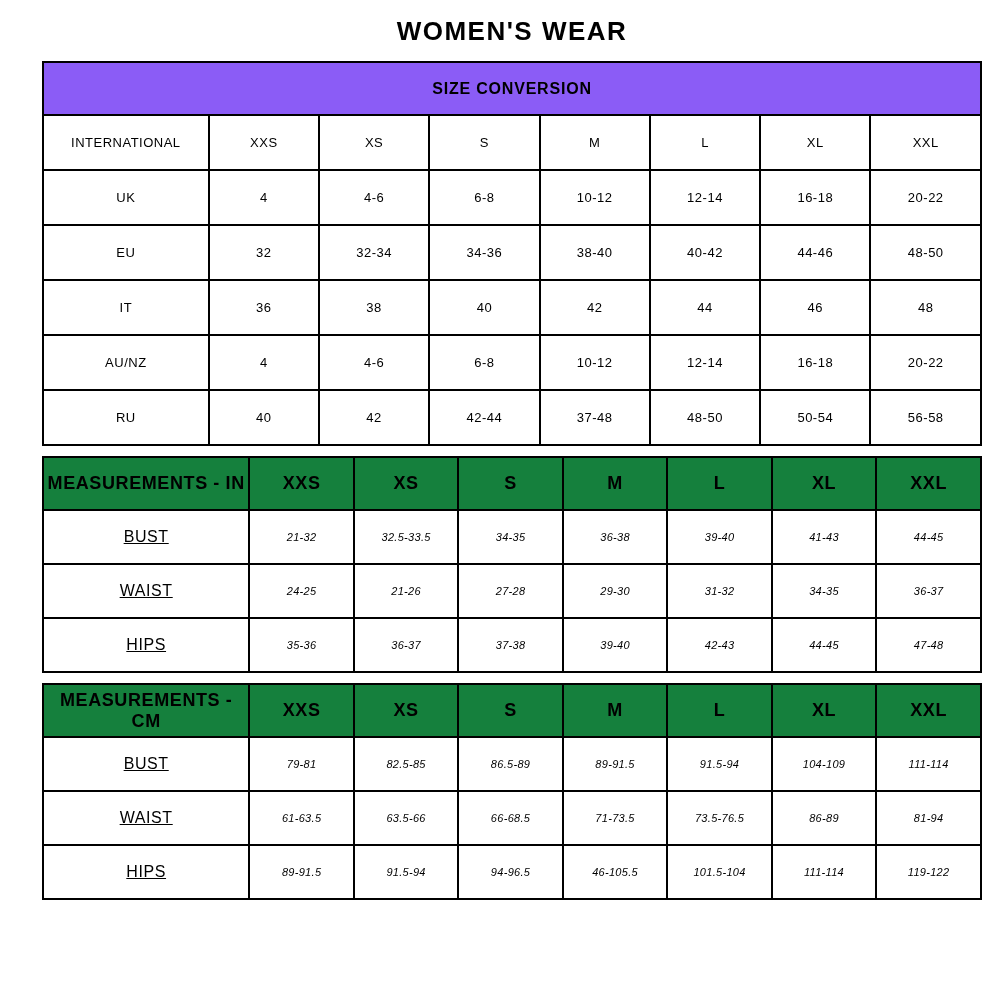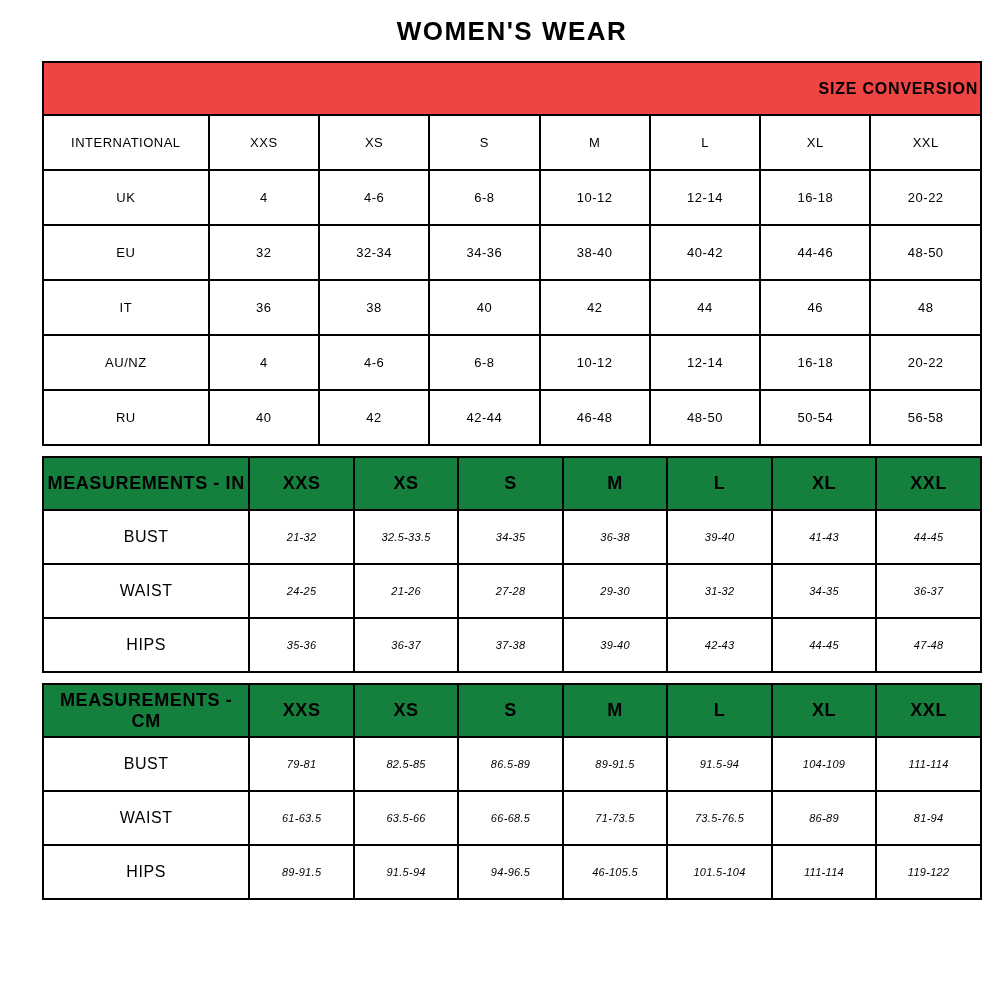--- a/index.html
+++ b/index.html
@@ -33,37 +33,36 @@
   table.tbl td {
     border: 2px solid #000000;
     text-align: center;
     vertical-align: middle;
     padding: 0 2px;
     overflow: hidden;
   }
   
   .t1 td { height: 53px; font-size: 13px; letter-spacing: 0.5px; }
   .t1 td.banner {
-    background: #ef4444;
+    background: #8b5cf6;
     font-weight: 700;
     font-size: 16px;
     letter-spacing: 0.8px;
     height: 51px;
-    text-align: right;
   }
   
   .t2 td { height: 52px; }
   .t2 tr.head td {
     background: #15803d;
     font-weight: 700;
     font-size: 18px;
     letter-spacing: 0.6px;
     height: 51px;
   }
-  .t2 td.rowlabel { font-size: 16px; letter-spacing: 0.6px; }
+  .t2 td.rowlabel { font-size: 16px; letter-spacing: 0.6px; text-decoration: underline; }
   .t2 td.val { font-size: 11px; letter-spacing: 0.3px; font-style: italic; }
 </style>
 </head>
 <body>
 
 <div class="page">
 
   <div class="title">WOMEN'S WEAR</div>
 
   <table class="tbl t1">
@@ -131,21 +130,21 @@
           <td>10-12</td>
           <td>12-14</td>
           <td>16-18</td>
           <td>20-22</td>
         </tr>
         <tr>
           <td>RU</td>
           <td>40</td>
           <td>42</td>
           <td>42-44</td>
-          <td>46-48</td>
+          <td>37-48</td>
           <td>48-50</td>
           <td>50-54</td>
           <td>56-58</td>
         </tr>
       </tbody>
   </table>
 
   <table class="tbl t2">
     <colgroup>
       <col style="width:22%">

